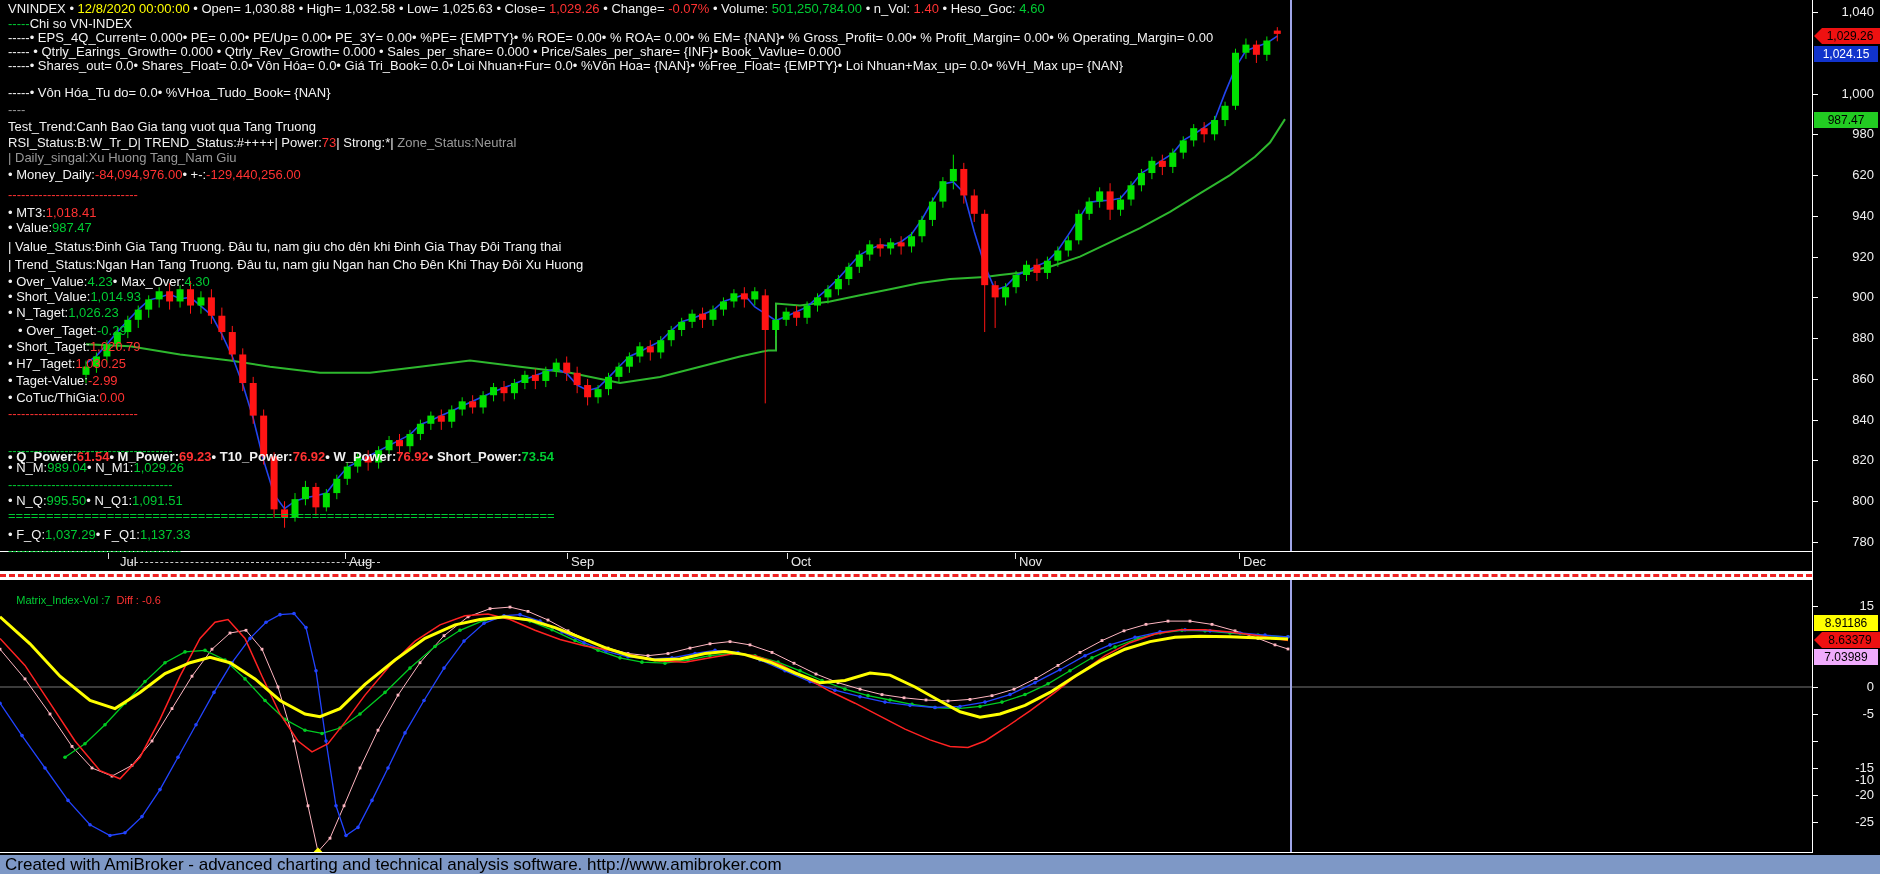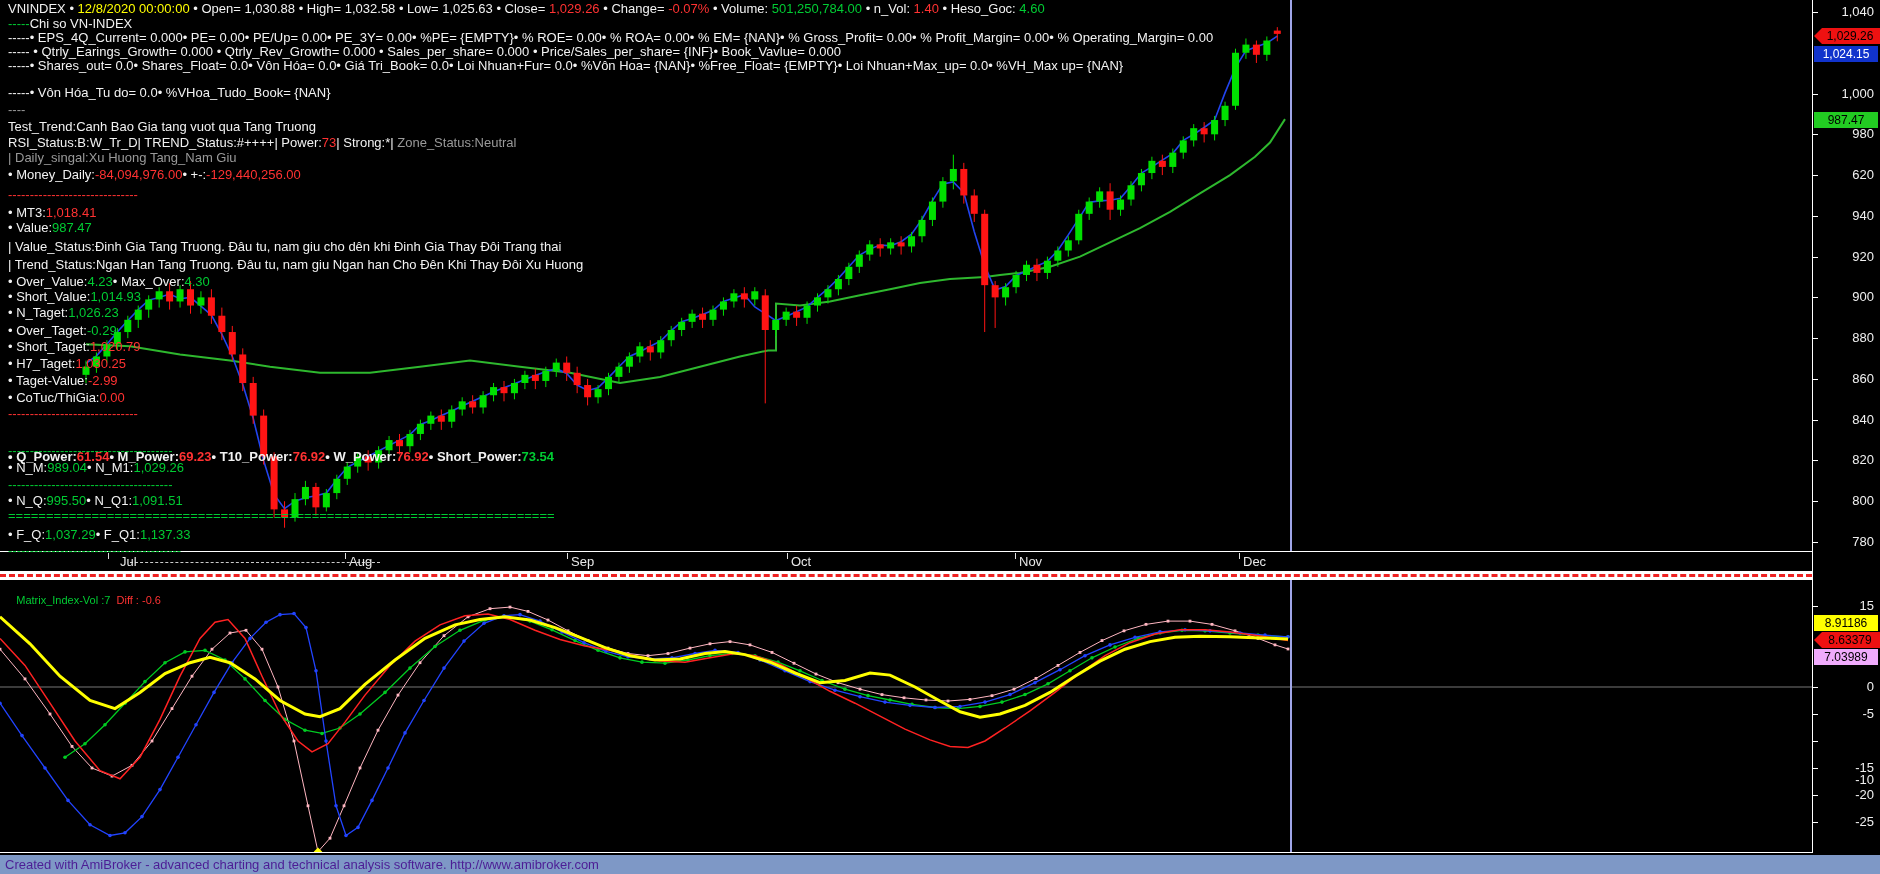--- a/index.html
+++ b/index.html
@@ -19,21 +19,21 @@
   #border-v1{position:absolute;left:1812px;top:0;width:1px;height:853px;background:#ffffff;z-index:3;}
   #border-h2{position:absolute;left:0;top:852px;width:1812px;height:1px;background:#ffffff;z-index:3;}
   #right-axis{position:absolute;left:1813px;top:0;width:67px;height:853px;z-index:4;}
   .ytick-label{position:absolute;left:3px;width:58px;text-align:right;font-size:13px;color:#f0f0f0;}
   .ytick-dash{position:absolute;left:-1px;width:6px;height:1px;background:#ffffff;}
   .tag{position:absolute;left:1px;width:64px;height:16px;line-height:16px;font-size:12px;
     text-align:center;z-index:5;}
   .tag.arrow{clip-path:polygon(8px 0,100% 0,100% 100%,8px 100%,0 50%);padding-left:4px;}
   #osc-header{position:absolute;left:4px;top:582px;font-size:11px;z-index:4;white-space:pre;}
   #bottom-bar{position:absolute;left:0;top:855px;width:1880px;height:19px;background:#7e98c6;
-    color:#4c1d95;font-size:13px;line-height:19px;padding-left:5px;box-sizing:border-box;z-index:6;}
+    color:#000000;font-size:17px;line-height:19px;padding-left:5px;box-sizing:border-box;z-index:6;}
 </style>
 </head>
 <body>
 <div id="stage">
 
   <svg id="chart-svg" width="1880" height="874">
       <defs>
         <clipPath id="oscClip">
           <rect x="0" y="581" width="1812" height="271"></rect>
         </clipPath>
@@ -482,21 +482,21 @@
       <div class="tl" style="top: 151px;"><span class="gy">| Daily_singal:Xu Huong Tang_Nam Giu</span></div>
       <div class="tl" style="top: 168px;"><span class="w">• Money_Daily:</span><span class="r">-84,094,976.00</span><span class="w">• +-:</span><span class="r">-129,440,256.00</span></div>
       <div class="tl" style="top: 188px;"><span class="r">------------------------------</span></div>
       <div class="tl" style="top: 206px;"><span class="w">• MT3:</span><span class="r">1,018.41</span></div>
       <div class="tl" style="top: 221px;"><span class="w">• Value:</span><span class="g">987.47</span></div>
       <div class="tl" style="top: 240px;"><span class="w">| Value_Status:Đinh Gia Tang Truong. Đâu tu, nam giu cho dên khi Đinh Gia Thay Đôi Trang thai</span></div>
       <div class="tl" style="top: 258px;"><span class="w">| Trend_Status:Ngan Han Tang Truong. Đâu tu, nam giu Ngan han Cho Đên Khi Thay Đôi Xu Huong</span></div>
       <div class="tl" style="top: 275px;"><span class="w">• Over_Value:</span><span class="g">4.23</span><span class="w">• Max_Over:</span><span class="g">4.30</span></div>
       <div class="tl" style="top: 290px;"><span class="w">• Short_Value:</span><span class="g">1,014.93</span></div>
       <div class="tl" style="top: 306px;"><span class="w">• N_Taget:</span><span class="g">1,026.23</span></div>
-      <div class="tl" style="top: 324px;"><span class="w">• Over_Taget:</span><span class="g">-0.29</span></div>
+      <div class="tl" style="top: 324px; margin-left: 10px;"><span class="w">• Over_Taget:</span><span class="g">-0.29</span></div>
       <div class="tl" style="top: 340px;"><span class="w">• Short_Taget:</span><span class="r">1,020.79</span></div>
       <div class="tl" style="top: 357px;"><span class="w">• H7_Taget:</span><span class="r">1,030.25</span></div>
       <div class="tl" style="top: 374px;"><span class="w">• Taget-Value:</span><span class="r">-2.99</span></div>
       <div class="tl" style="top: 391px;"><span class="w">• CoTuc/ThiGia:</span><span class="r">0.00</span></div>
       <div class="tl" style="top: 407px;"><span class="r">------------------------------</span></div>
       <div class="tl" style="top: 450px; font-weight: bold;"><span class="w">• Q_Power:</span><span class="r">61.54</span><span class="w">• M_Power:</span><span class="r">69.23</span><span class="w">• T10_Power:</span><span class="r">76.92</span><span class="w">• W_Power:</span><span class="r">76.92</span><span class="w">• Short_Power:</span><span class="g">73.54</span></div>
       <div class="tl" style="top: 444px;"><span class="g">--------------------------------------</span></div>
       <div class="tl" style="top: 461px;"><span class="w">• N_M:</span><span class="g">989.04</span><span class="w">• N_M1:</span><span class="g">1,029.26</span></div>
       <div class="tl" style="top: 478px;"><span class="g">--------------------------------------</span></div>
       <div class="tl" style="top: 494px;"><span class="w">• N_Q:</span><span class="g">995.50</span><span class="w">• N_Q1:</span><span class="g">1,091.51</span></div>

